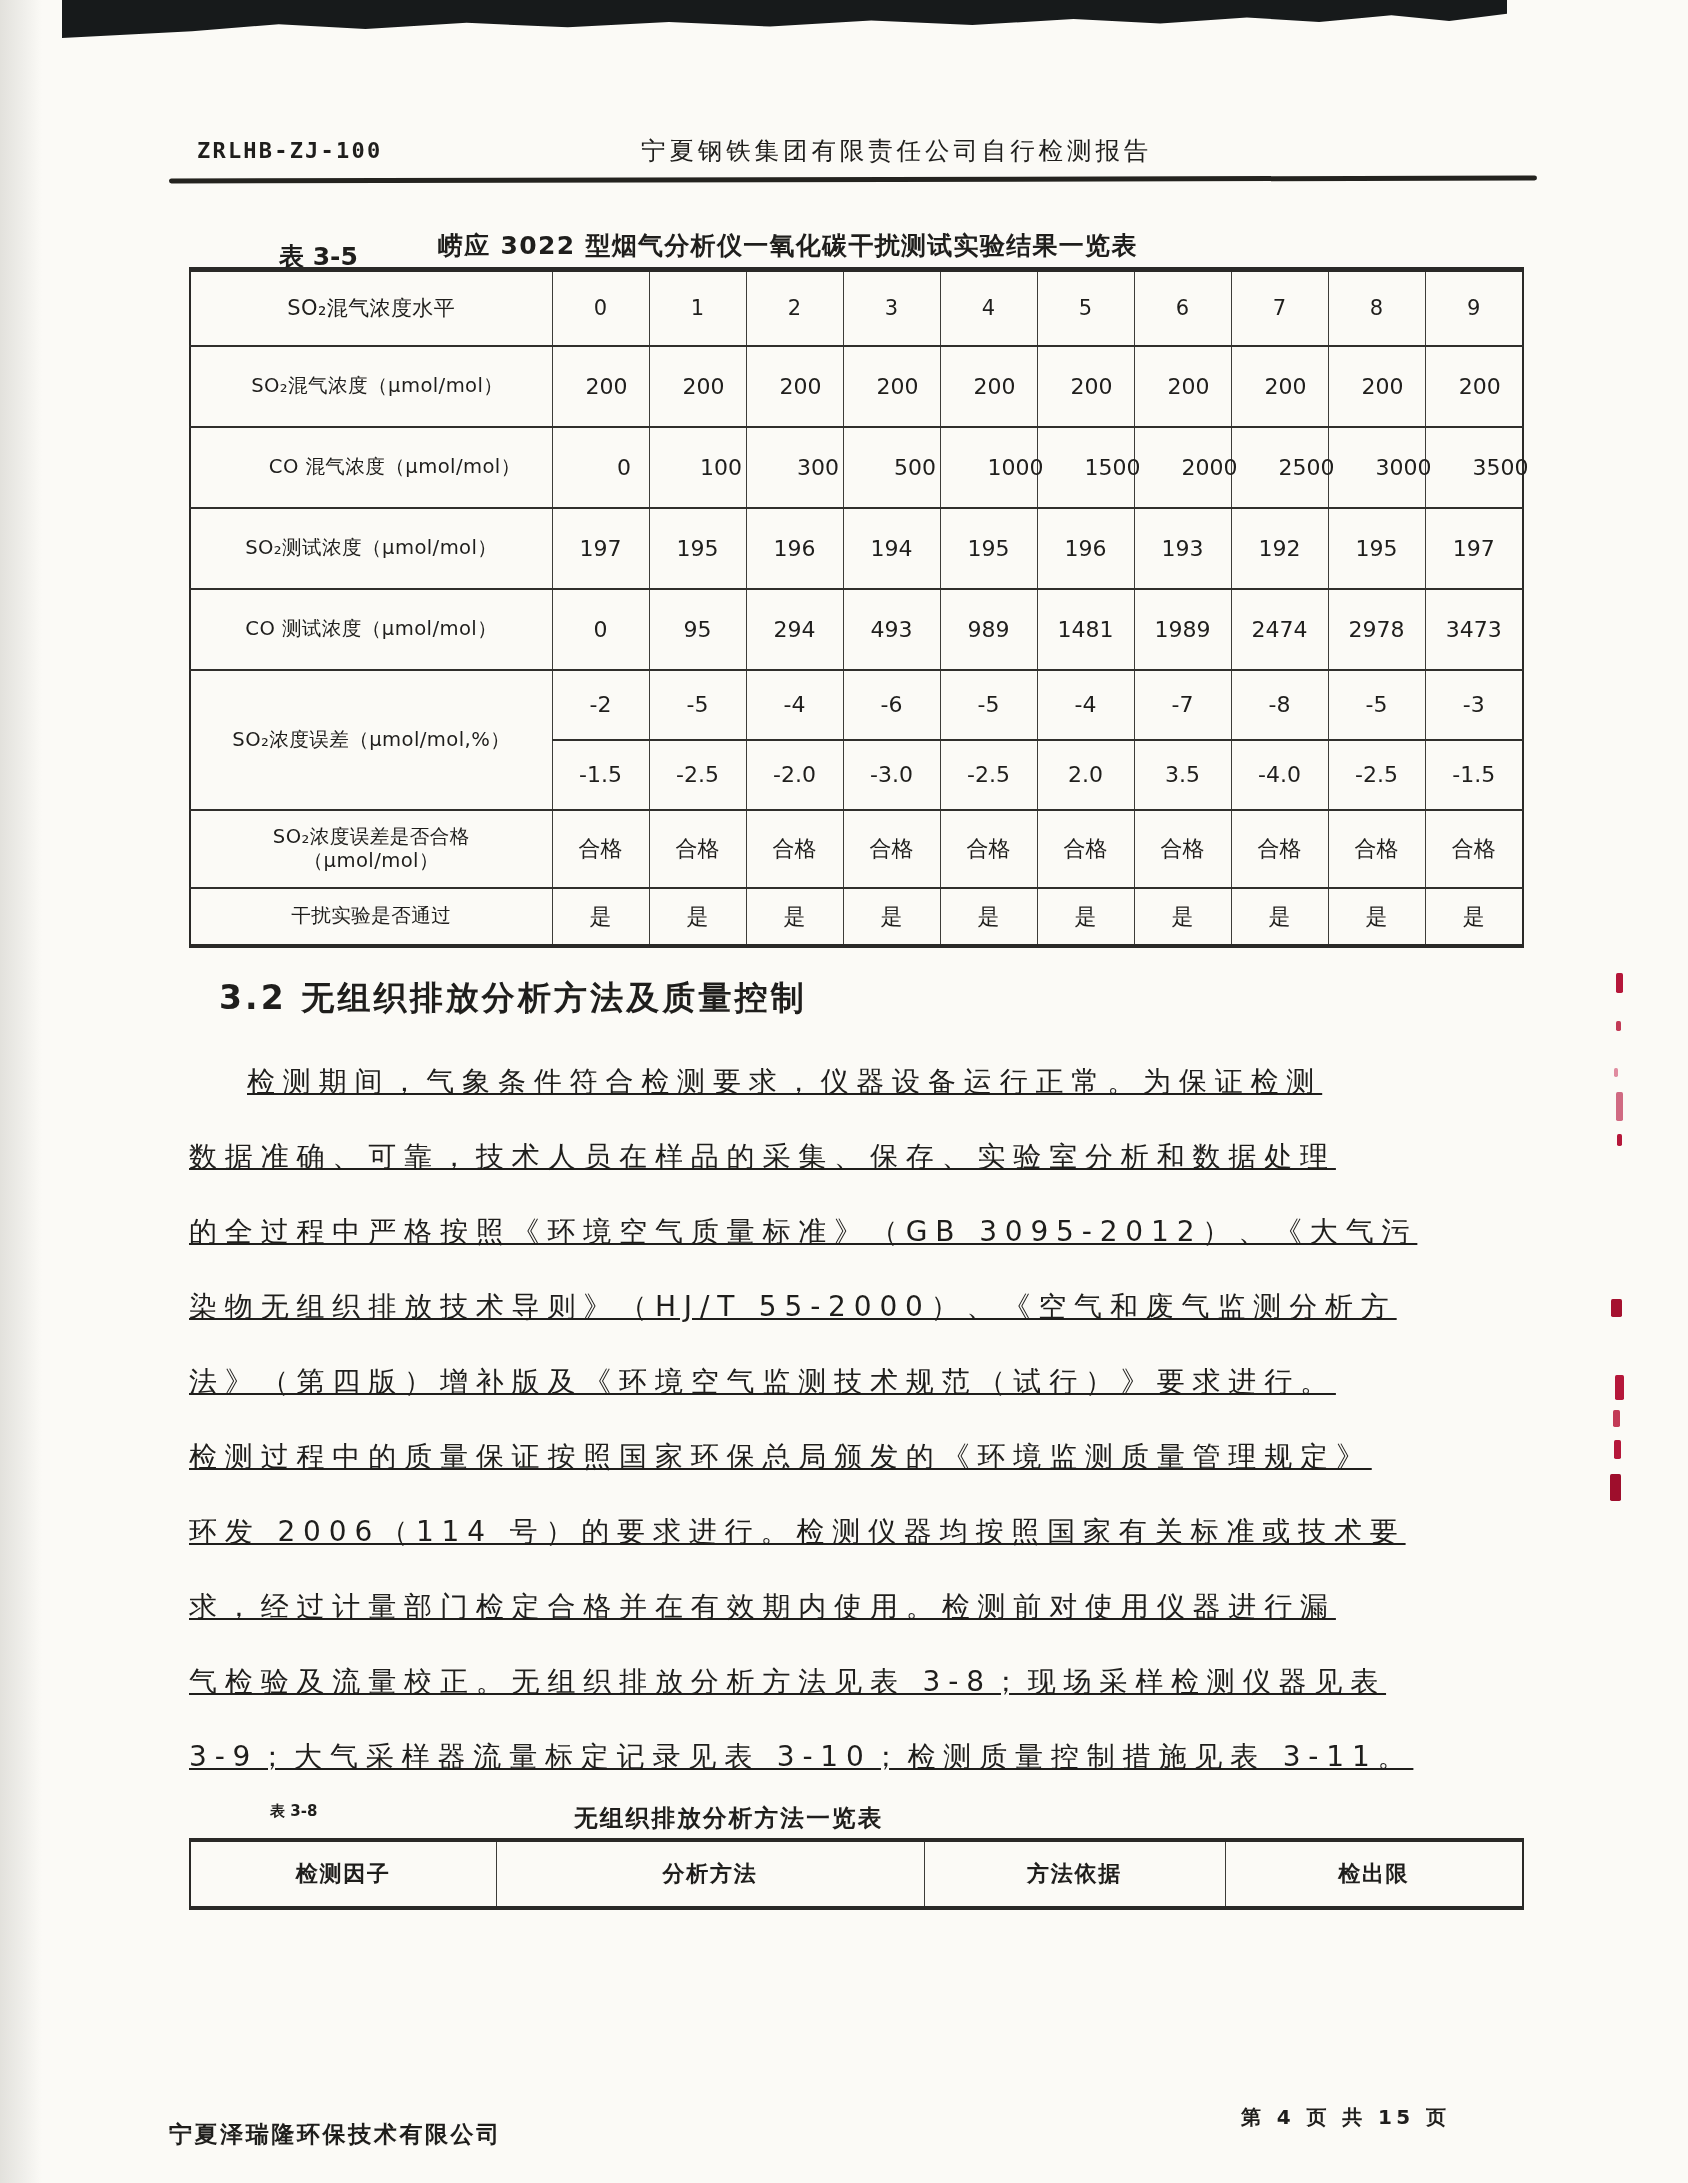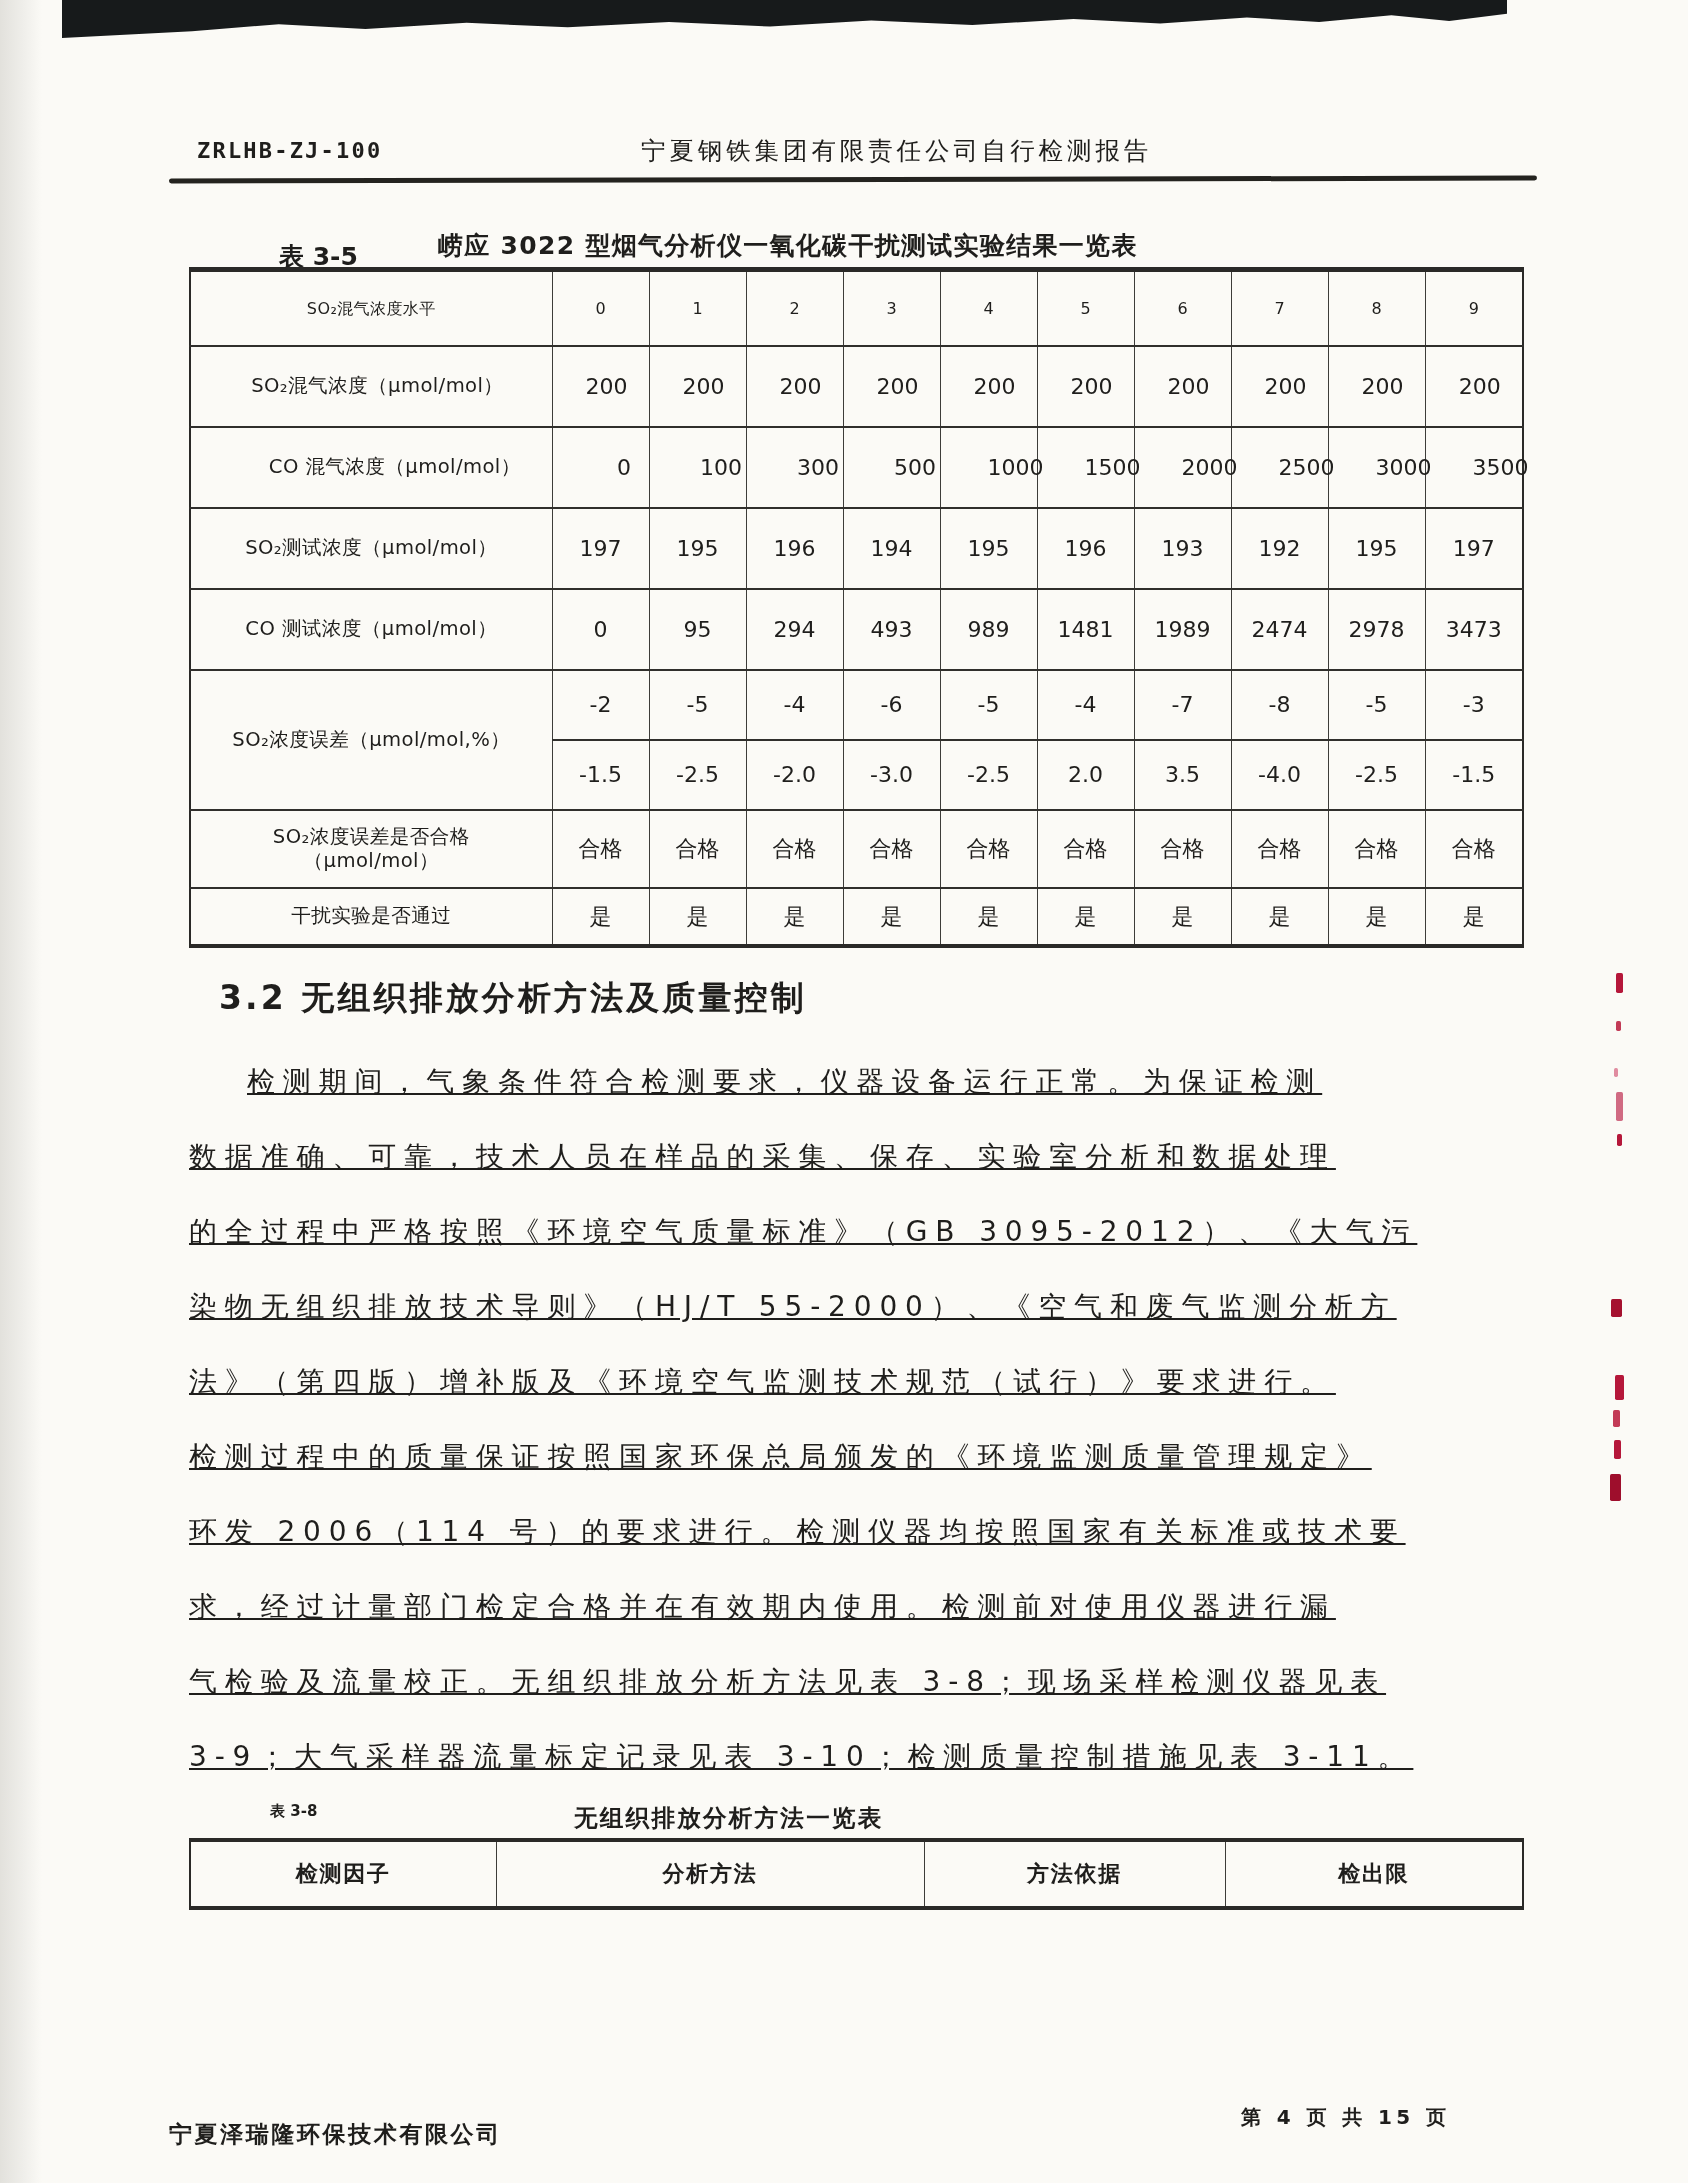--- a/index.html
+++ b/index.html
@@ -40,21 +40,21 @@
   .t35{
     position:absolute;left:189px;top:267px;width:1333px;
     border:2.2px solid #2a2927;border-top-width:5.7px;border-bottom-width:4.4px;
   }
   .t35 th,.t35 td{
     border-left:1.3px solid #3d3c39;border-top:2.6px solid #302f2c;
     padding:0;text-align:center;vertical-align:middle;
     font-size:22px;font-weight:400;line-height:1.25;
   }
   .t35 .rowlab{font-size:19.6px;letter-spacing:0.4px;}
-  .t35 tr.h1 th{height:73px;font-size:16px;}
+  .t35 tr.h1 th{height:73px;font-size:21px;}
   .t35 tr.h2 td{height:79px;padding-left:12px;}
   .t35 tr.h3 td{height:79px;padding-left:47px;}
   .t35 tr.h4 td{height:79px;}
   .t35 tr.h5 td{height:79px;}
   .t35 tr.h6a td{height:68px;}
   .t35 tr.h6b td{height:68px;}
   .t35 tr.h7 td{height:76px;}
   .t35 tr.h8 td{height:55px;}
 
   .t38{

